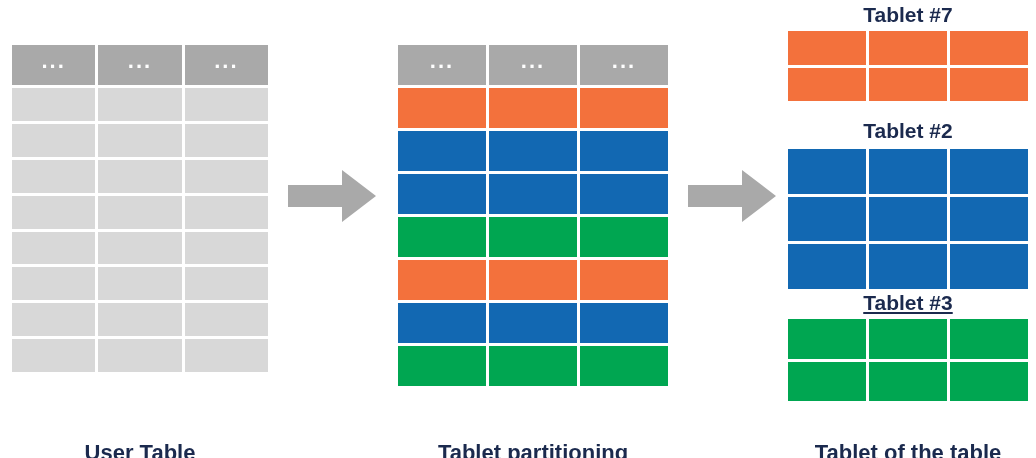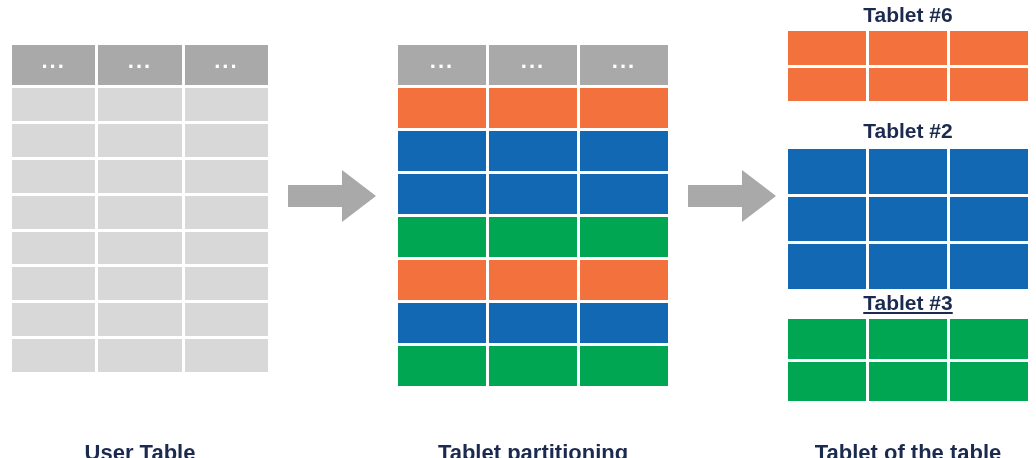--- a/index.html
+++ b/index.html
@@ -136,21 +136,21 @@
       <div class="cell" style="background: rgb(18, 104, 178);"></div>
       <div class="cell" style="background: rgb(0, 166, 81);"></div>
       <div class="cell" style="background: rgb(0, 166, 81);"></div>
       <div class="cell" style="background: rgb(0, 166, 81);"></div>
     </div>
 
   <svg class="arrow" id="arrow2" viewBox="0 0 88 52" aria-hidden="true">
     <path d="M0,15 L54,15 L54,0 L88,26 L54,52 L54,37 L0,37 Z"></path>
   </svg>
 
-  <div class="tablet-title" id="t1-title">Tablet #6</div>
+  <div class="tablet-title" id="t1-title">Tablet #7</div>
   <div class="grid-table" id="t1-table" style="grid-template-columns: repeat(3, 1fr); grid-template-rows: repeat(2, 1fr);">
       <div class="cell" style="background: rgb(243, 113, 60);"></div>
       <div class="cell" style="background: rgb(243, 113, 60);"></div>
       <div class="cell" style="background: rgb(243, 113, 60);"></div>
       <div class="cell" style="background: rgb(243, 113, 60);"></div>
       <div class="cell" style="background: rgb(243, 113, 60);"></div>
       <div class="cell" style="background: rgb(243, 113, 60);"></div>
     </div>
 
   <div class="tablet-title" id="t2-title">Tablet #2</div>

